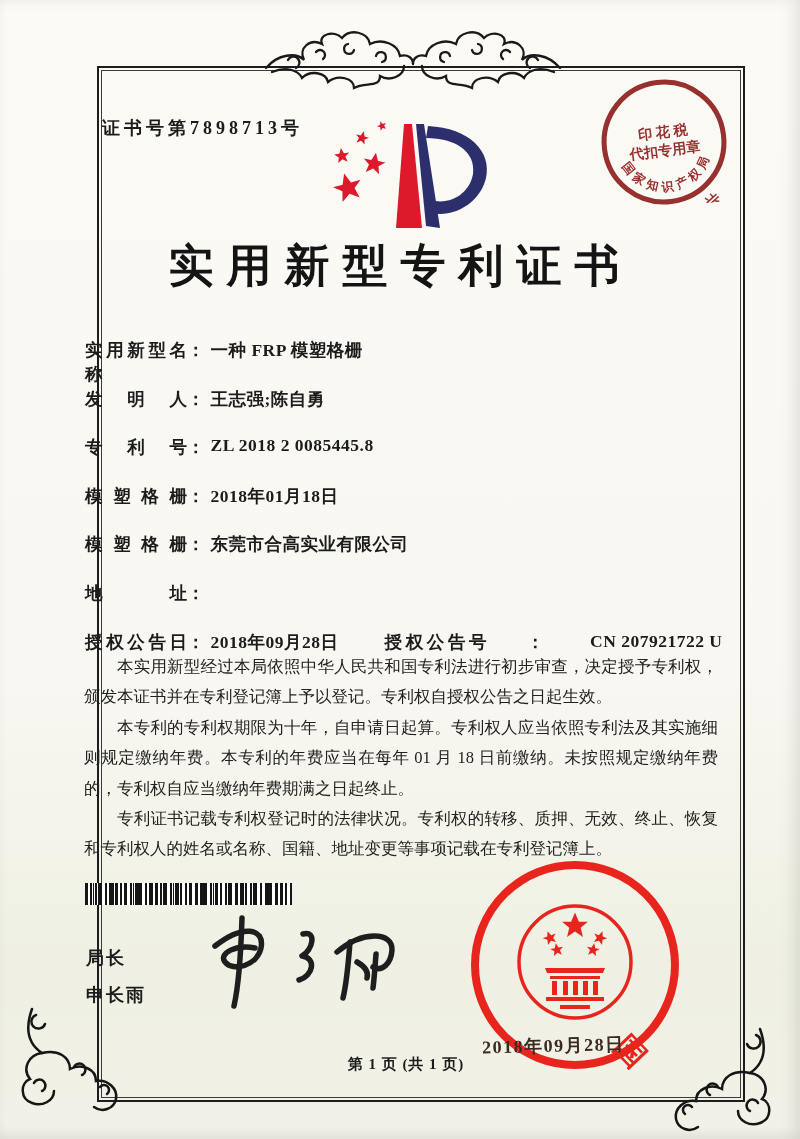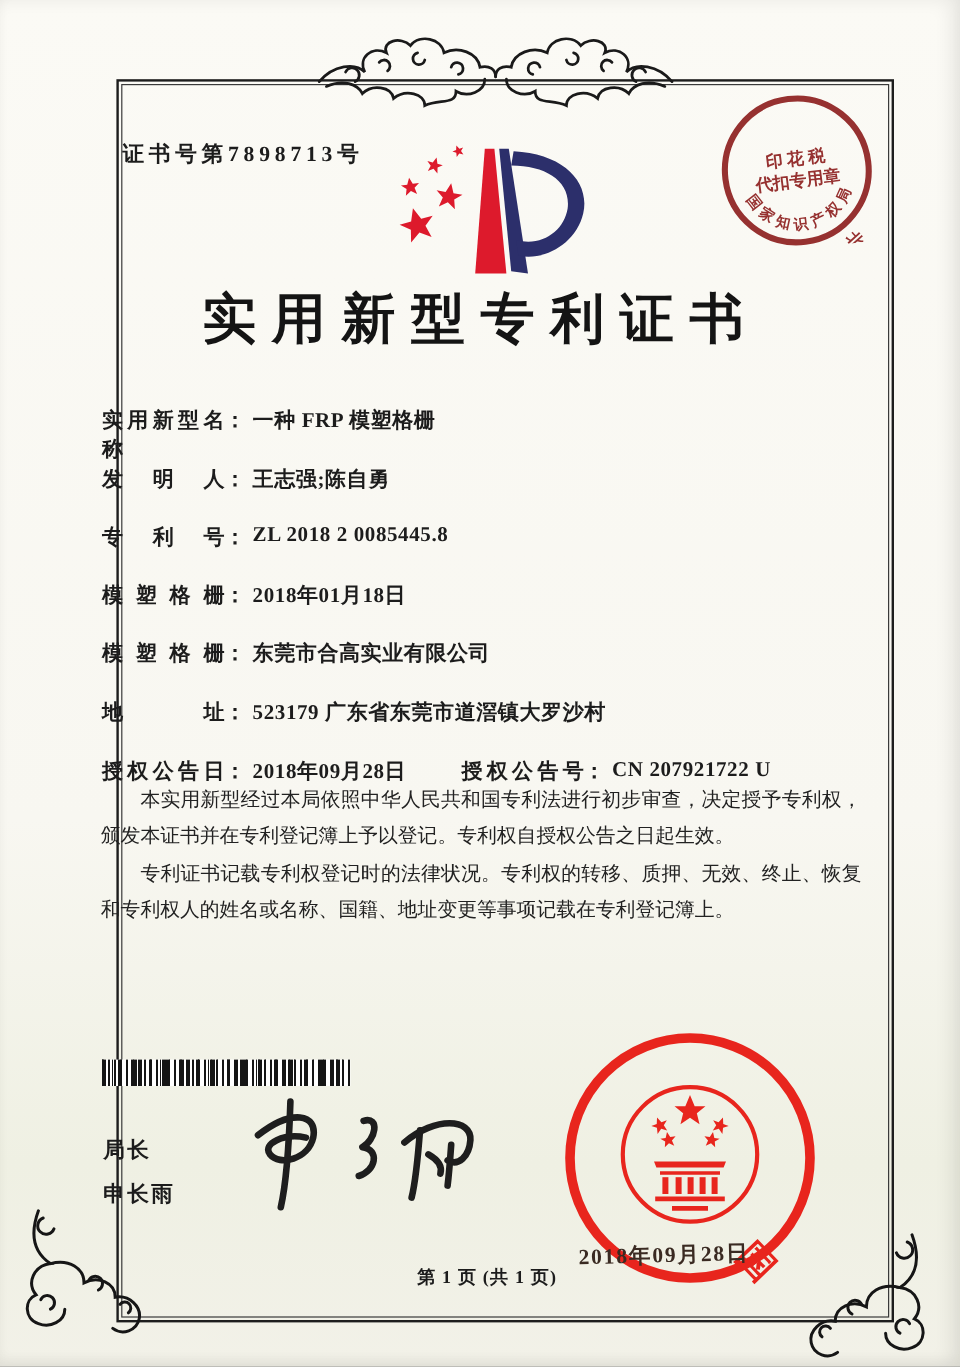--- a/index.html
+++ b/index.html
@@ -25,21 +25,21 @@
   .logo { position:absolute; left:312px; top:116px; }
   .tax-stamp { position:absolute; left:598px; top:76px; transform:rotate(-7deg); opacity:.92; }
   .title { position:absolute; left:0; top:236px; width:788px; text-align:center;
     font-size:45px; font-weight:700; letter-spacing:13px; text-indent:13px; color:#141414; }
   .fields { position:absolute; left:85px; top:338px; width:640px; }
   .f-row { height:48.6px; display:flex; align-items:flex-start; font-size:17.5px; font-weight:600; }
   .f-label { display:inline-block; width:102px; text-align:justify; text-align-last:justify; }
   .f-colon { margin-right:6px; }
   .f-value { letter-spacing:.5px; }
   .f-pair { display:flex;align-items:center; }
-  .f-pair.right { margin-left:46px; }
+  .f-pair.right { margin-left:46px;gap:40px; }
   .paras { position:absolute; left:84px; top:652px; width:634px; }
   .paras p { font-size:16.5px; line-height:30.4px; text-align:justify; text-indent:2em;
     color:#222; }
   .barcode { position:absolute; left:85px; top:883px; width:207px; height:22px;
     background-color:#fff;
     background-image:
       repeating-linear-gradient(90deg,#151515 0 2px,rgba(0,0,0,0) 2px 5px),
       repeating-linear-gradient(90deg,#151515 0 1px,rgba(0,0,0,0) 1px 8px),
       repeating-linear-gradient(90deg,#151515 0 3px,rgba(0,0,0,0) 3px 13px);
   }
@@ -156,38 +156,38 @@
       <span class="f-value">2018年01月18日</span>
     </div>
     <div class="f-row">
       <span class="f-label">模塑格栅</span>
         <span class="f-colon">：</span>
       <span class="f-value">东莞市合高实业有限公司</span>
     </div>
     <div class="f-row">
       <span class="f-label">地址</span>
         <span class="f-colon">：</span>
-      <span class="f-value">523179 广东省东莞市道滘镇大罗沙村</span>
     </div>
     <div class="f-row">
       <span class="f-pair">
         <span class="f-label">授权公告日</span>
           <span class="f-colon">：</span>
         <span class="f-value">2018年09月28日</span>
       </span>
       <span class="f-pair right">
         <span class="f-label">授权公告号</span>
           <span class="f-colon">：</span>
         <span class="f-value">CN 207921722 U</span>
       </span>
     </div>
   </div>
 
   <div class="paras">
     <p>本实用新型经过本局依照中华人民共和国专利法进行初步审查，决定授予专利权，颁发本证书并在专利登记簿上予以登记。专利权自授权公告之日起生效。</p>
+    <p>本专利的专利权期限为十年，自申请日起算。专利权人应当依照专利法及其实施细则规定缴纳年费。本专利的年费应当在每年 01 月 18 日前缴纳。未按照规定缴纳年费的，专利权自应当缴纳年费期满之日起终止。</p>
     <p>专利证书记载专利权登记时的法律状况。专利权的转移、质押、无效、终止、恢复和专利权人的姓名或名称、国籍、地址变更等事项记载在专利登记簿上。</p>
   </div>
 
   <div class="barcode"></div>
 
   <div class="signer">
     <div>局长</div>
     <div>申长雨</div>
   </div>
 

